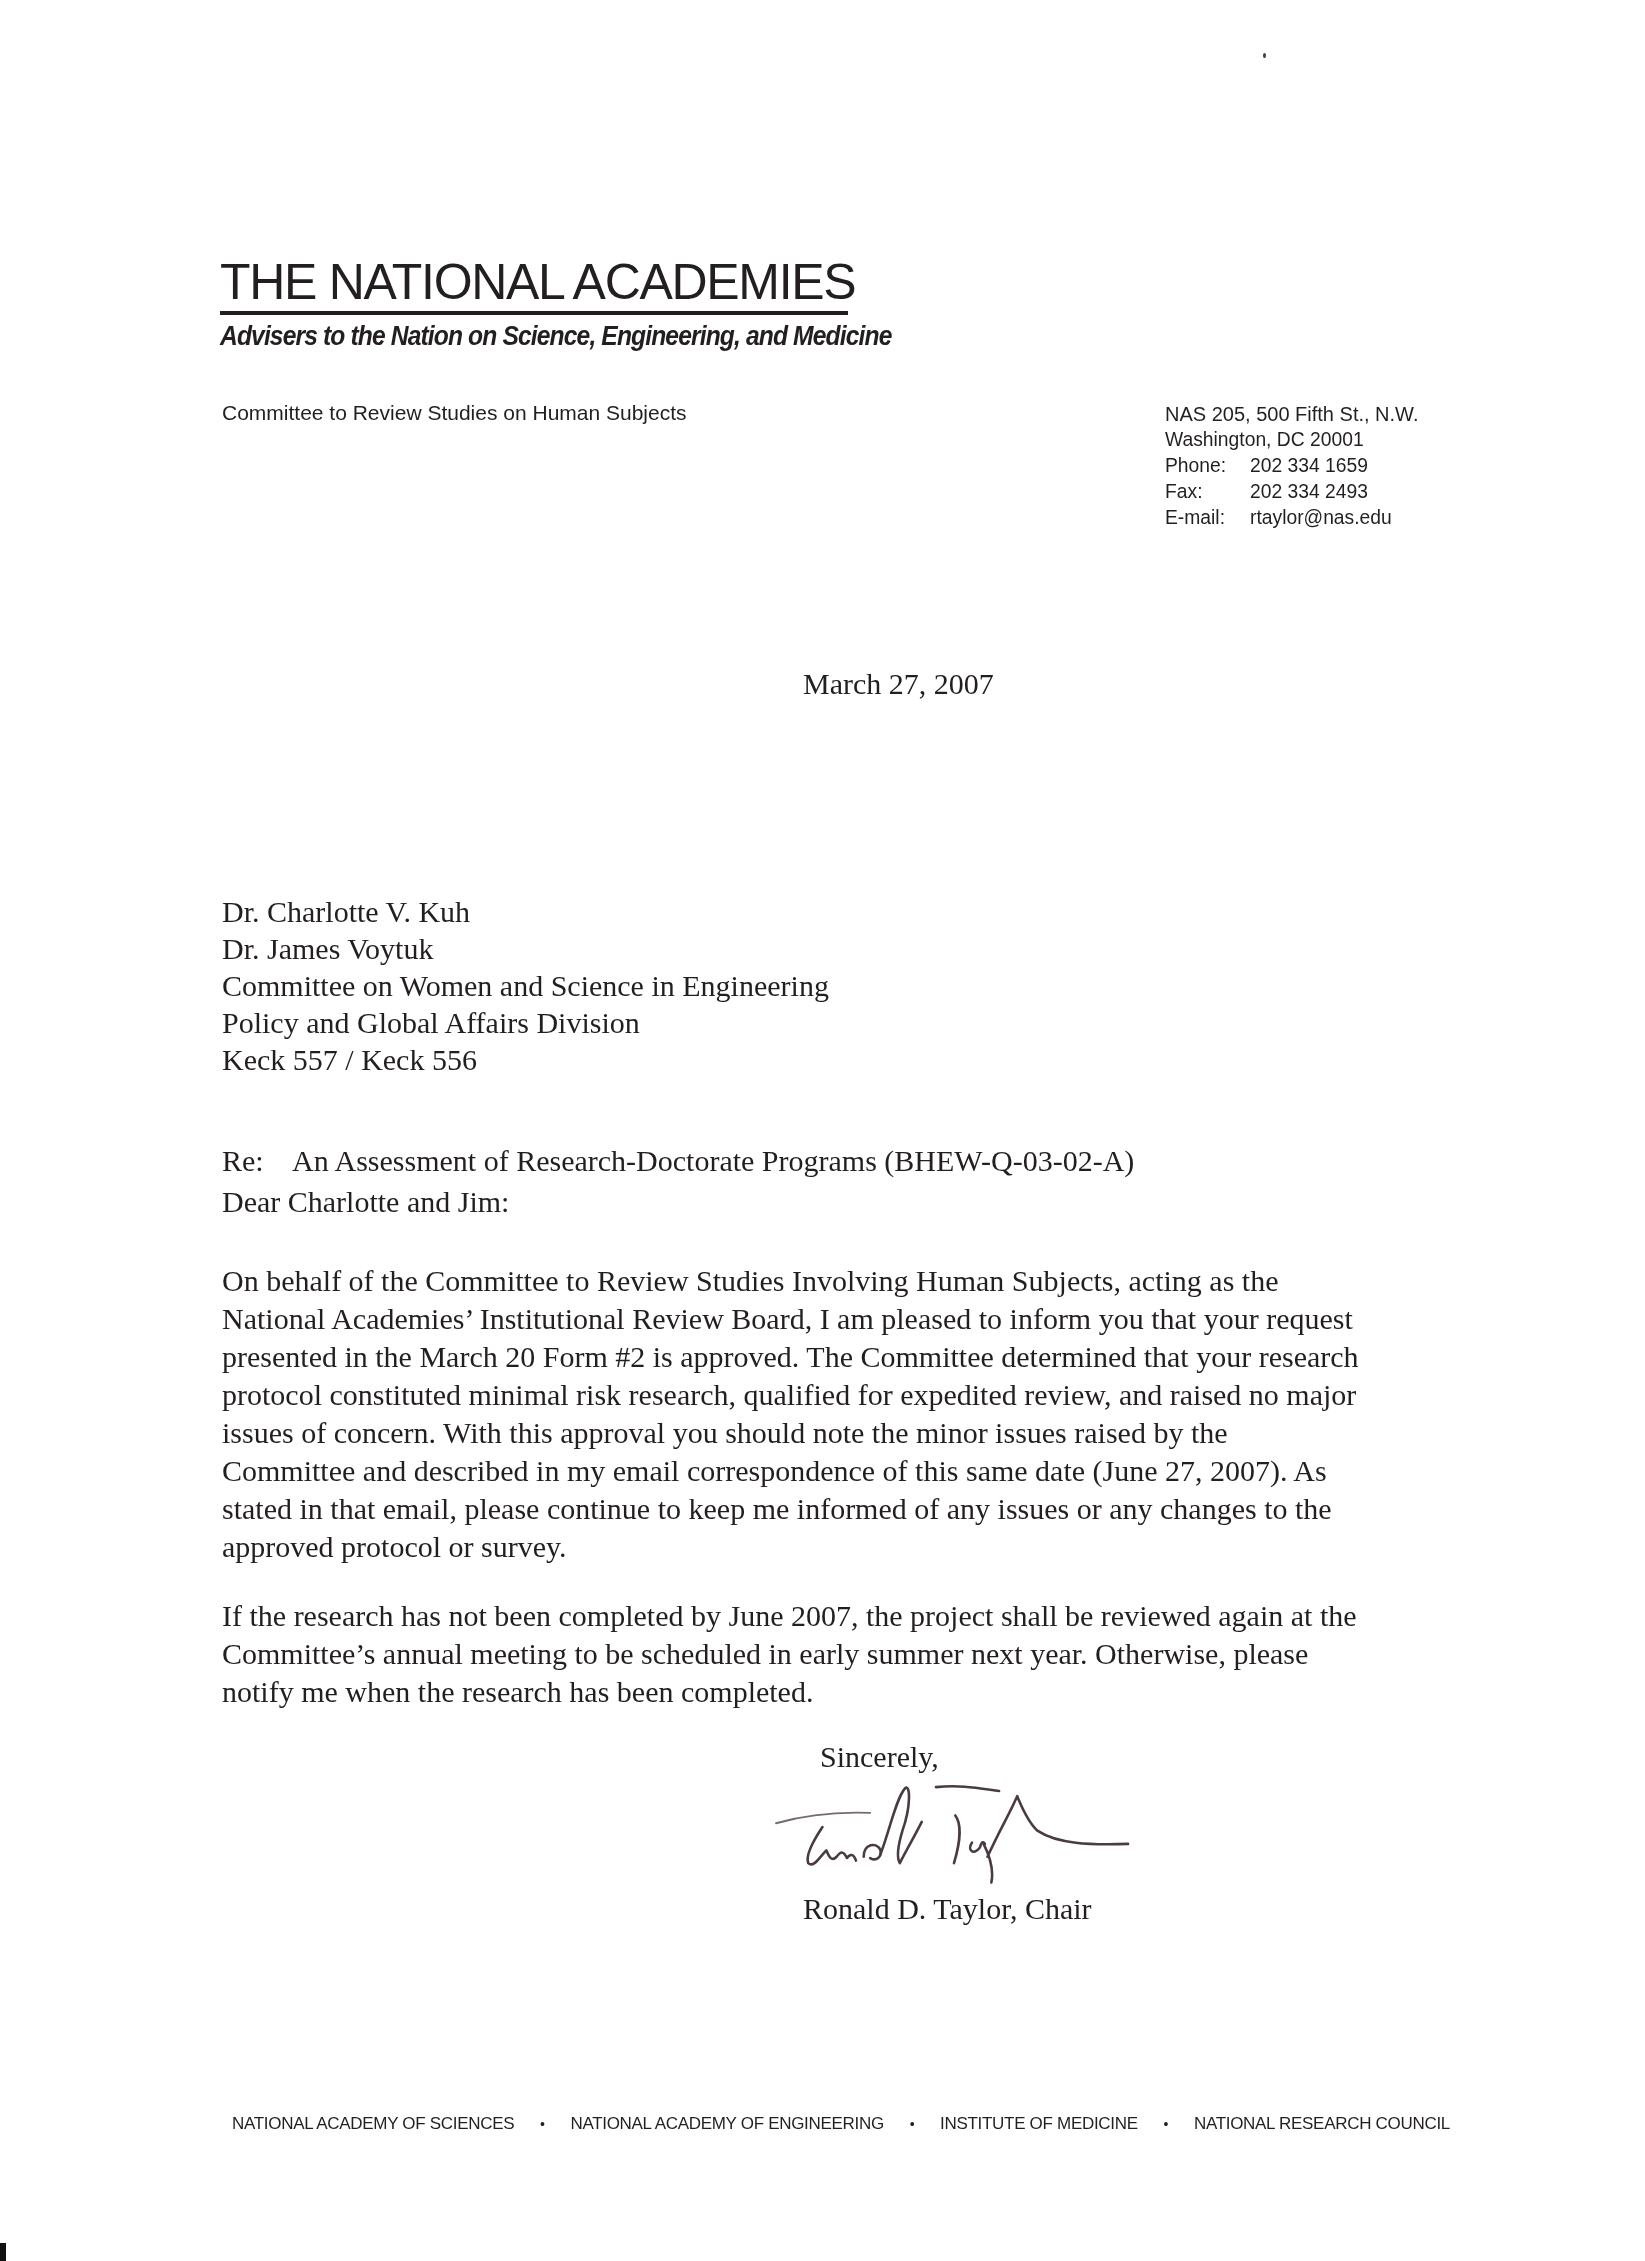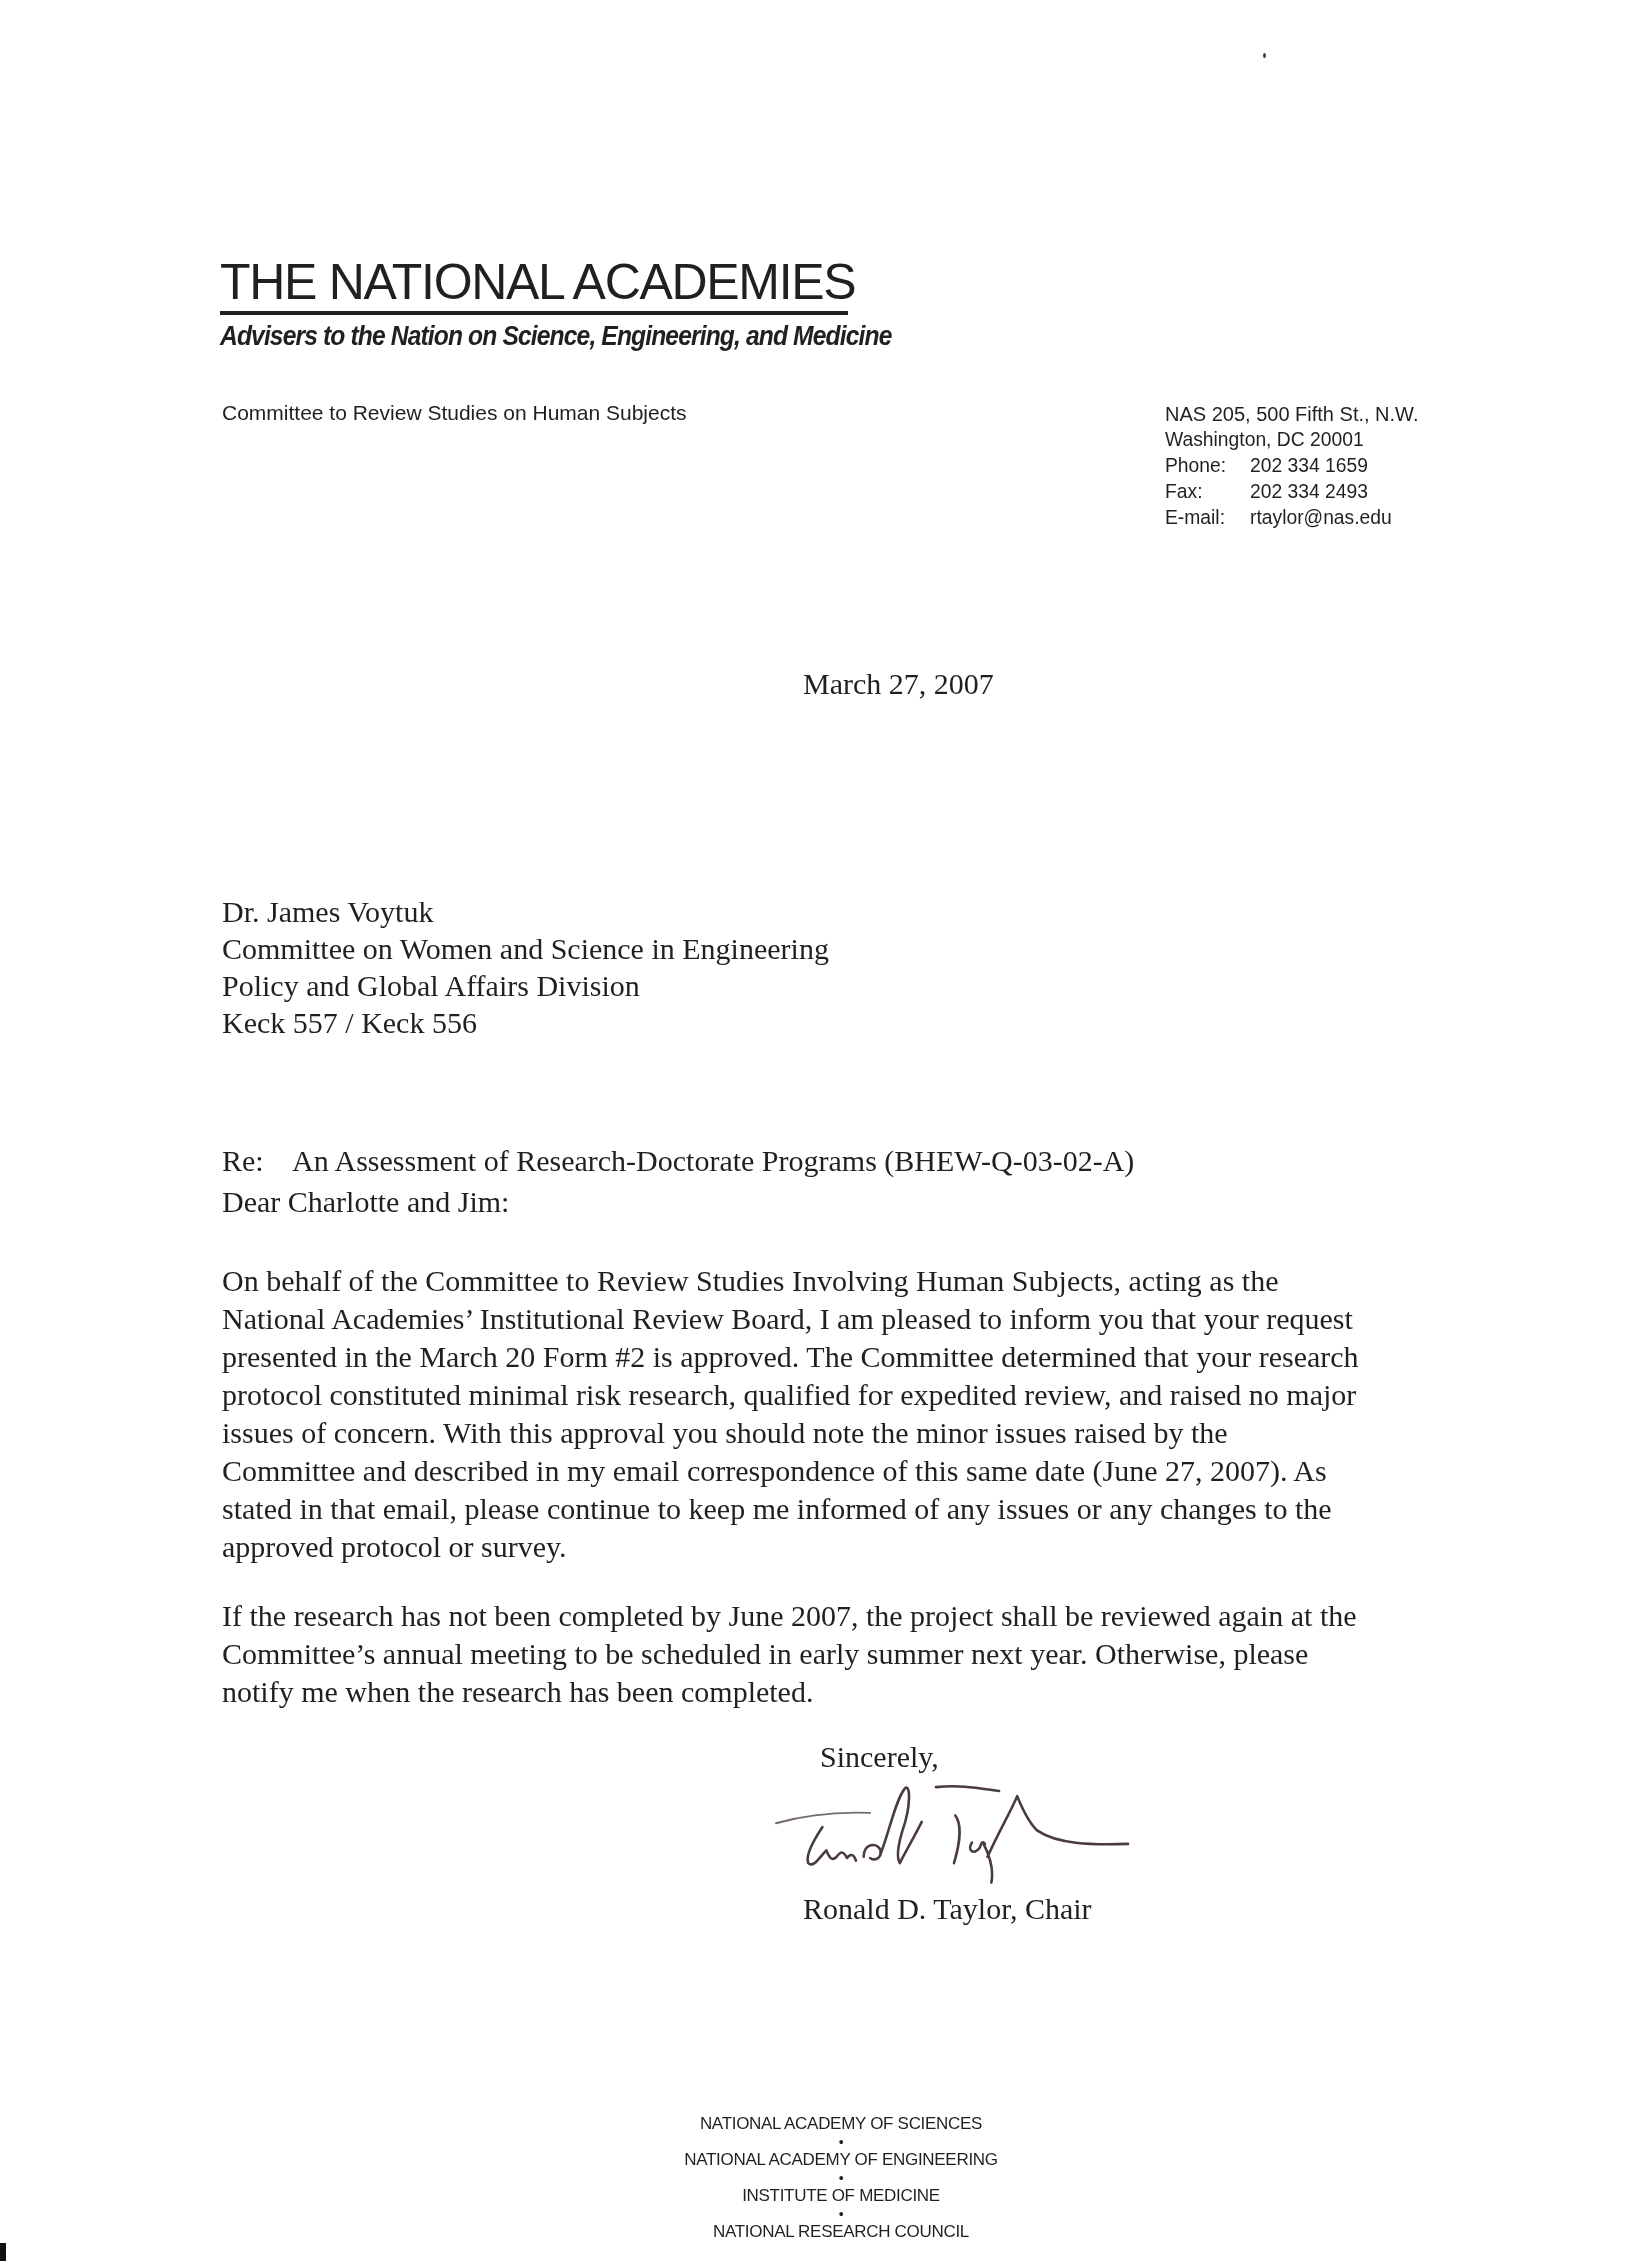--- a/index.html
+++ b/index.html
@@ -59,21 +59,21 @@
   }
   .signature {
     left: 767px; top: 1760px; width: 490px; height: 129px;
   }
   .signer {
     left: 803px; top: 1892px; font-size: 30px; white-space: nowrap;
   }
   .footer {
     left: 232px; top: 2114px; width: 1218px;
     font-family: "Liberation Sans", sans-serif; font-size: 17px; letter-spacing: -0.3px;
-    display: flex; justify-content: space-between; align-items: center; white-space: nowrap; flex-direction: column;
+    display: flex; justify-content: space-between; align-items: center; white-space: nowrap;
   }
   .footer .bullet { font-size: 14px; }
   .speck { background: #444; border-radius: 50%; }
 </style>
 </head>
 <body>
 
 <div class="abs letterhead-title">THE NATIONAL ACADEMIES</div>
 <div class="abs letterhead-rule"></div>
 <div class="abs letterhead-tagline">Advisers to the Nation on Science, Engineering, and Medicine</div>
@@ -93,20 +93,21 @@
   </div>
   <div class="contact-row">
     <span class="lbl">E-mail:</span>
     <span>rtaylor@nas.edu</span>
   </div>
 </div>
 
 <div class="abs date">March 27, 2007</div>
 
 <div class="abs recipient">
+  <div>Dr. Charlotte V. Kuh</div>
   <div>Dr. James Voytuk</div>
   <div>Committee on Women and Science in Engineering</div>
   <div>Policy and Global Affairs Division</div>
   <div>Keck 557 / Keck 556</div>
 </div>
 
 <div class="abs re-line">
   <span class="re-label">Re:</span><span>An Assessment of Research-Doctorate Programs (BHEW-Q-03-02-A)</span>
 </div>
 

